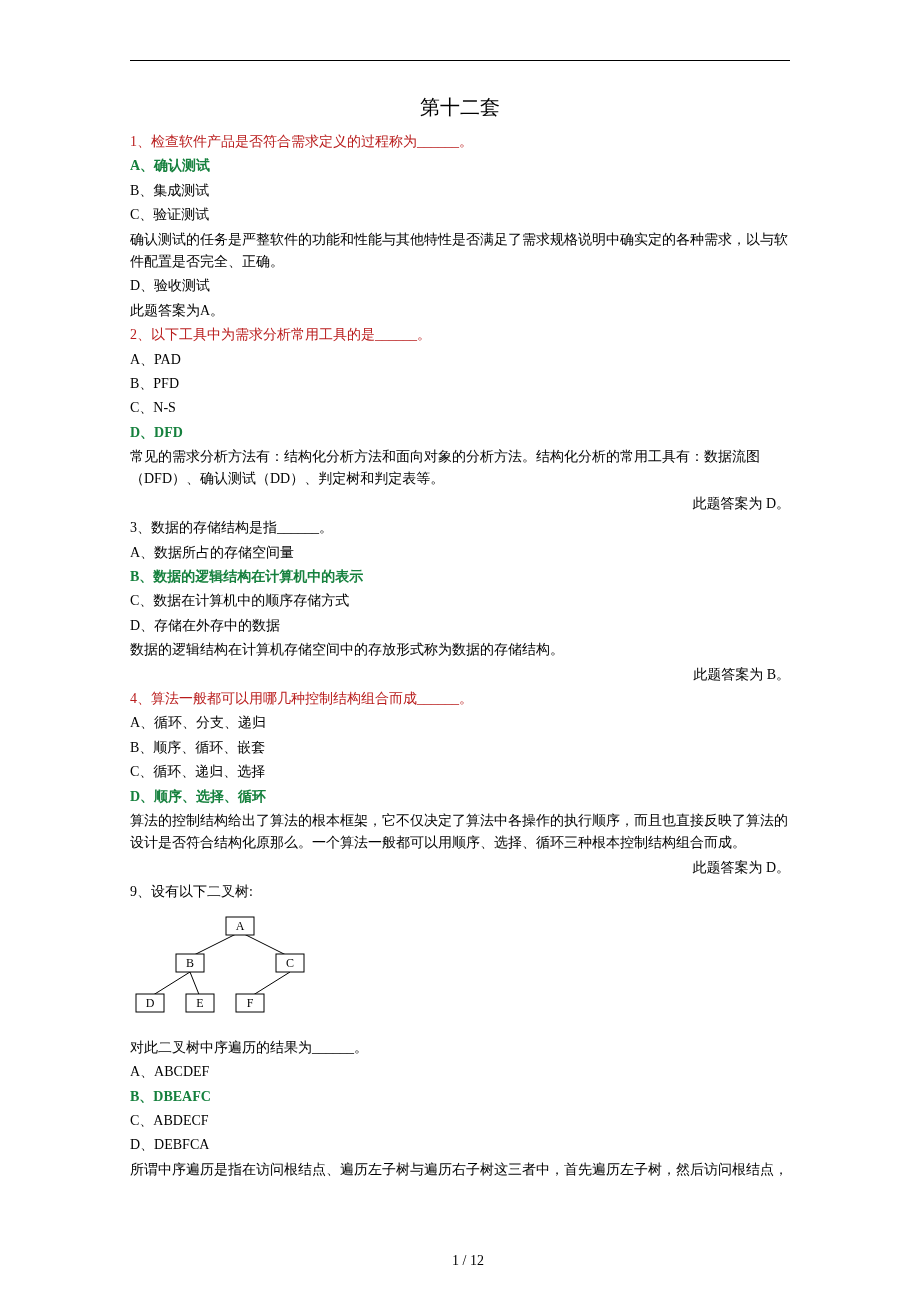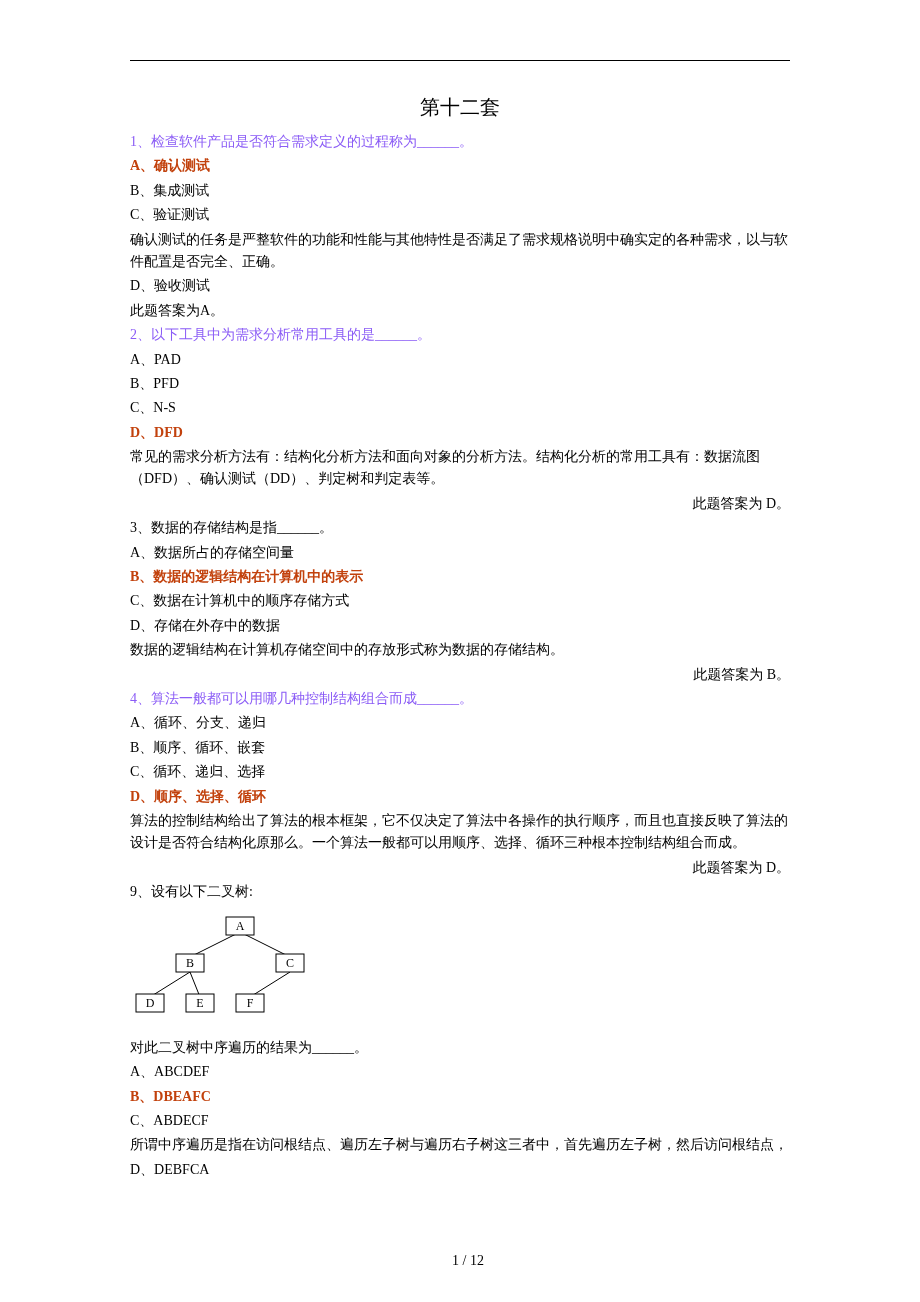--- a/index.html
+++ b/index.html
@@ -24,24 +24,24 @@
     }
     .title {
       text-align: center;
       font-size: 20px;
       margin: 12px 0 8px 0;
     }
     .line {
       margin: 2px 0;
     }
     .red {
-      color: #8b5cf6;
+      color: #b91c1c;
     }
     .blue {
-      color: #c2410c;
+      color: #15803d;
       font-weight: bold;
     }
     .indent {
       text-indent: 2em;
       text-align: right;
     }
     .tree {
       margin: 6px 0 6px 0;
       width: 200px;
       height: 110px;
@@ -121,17 +121,17 @@
     <rect x="56" y="82" width="28" height="18" fill="#fff" stroke="#000"></rect>
     <text x="70" y="95" text-anchor="middle" font-size="12">E</text>
     <rect x="106" y="82" width="28" height="18" fill="#fff" stroke="#000"></rect>
     <text x="120" y="95" text-anchor="middle" font-size="12">F</text>
   </svg>
 
   <div class="line">对此二叉树中序遍历的结果为______。</div>
   <div class="line">A、ABCDEF</div>
   <div class="line blue">B、DBEAFC</div>
   <div class="line">C、ABDECF</div>
+  <div class="line">D、DEBFCA</div>
   <div class="line">所谓中序遍历是指在访问根结点、遍历左子树与遍历右子树这三者中，首先遍历左子树，然后访问根结点，</div>
-  <div class="line">D、DEBFCA</div>
 
   <div class="footer">1 / 12</div>
 </div>
 
 </body></html>

